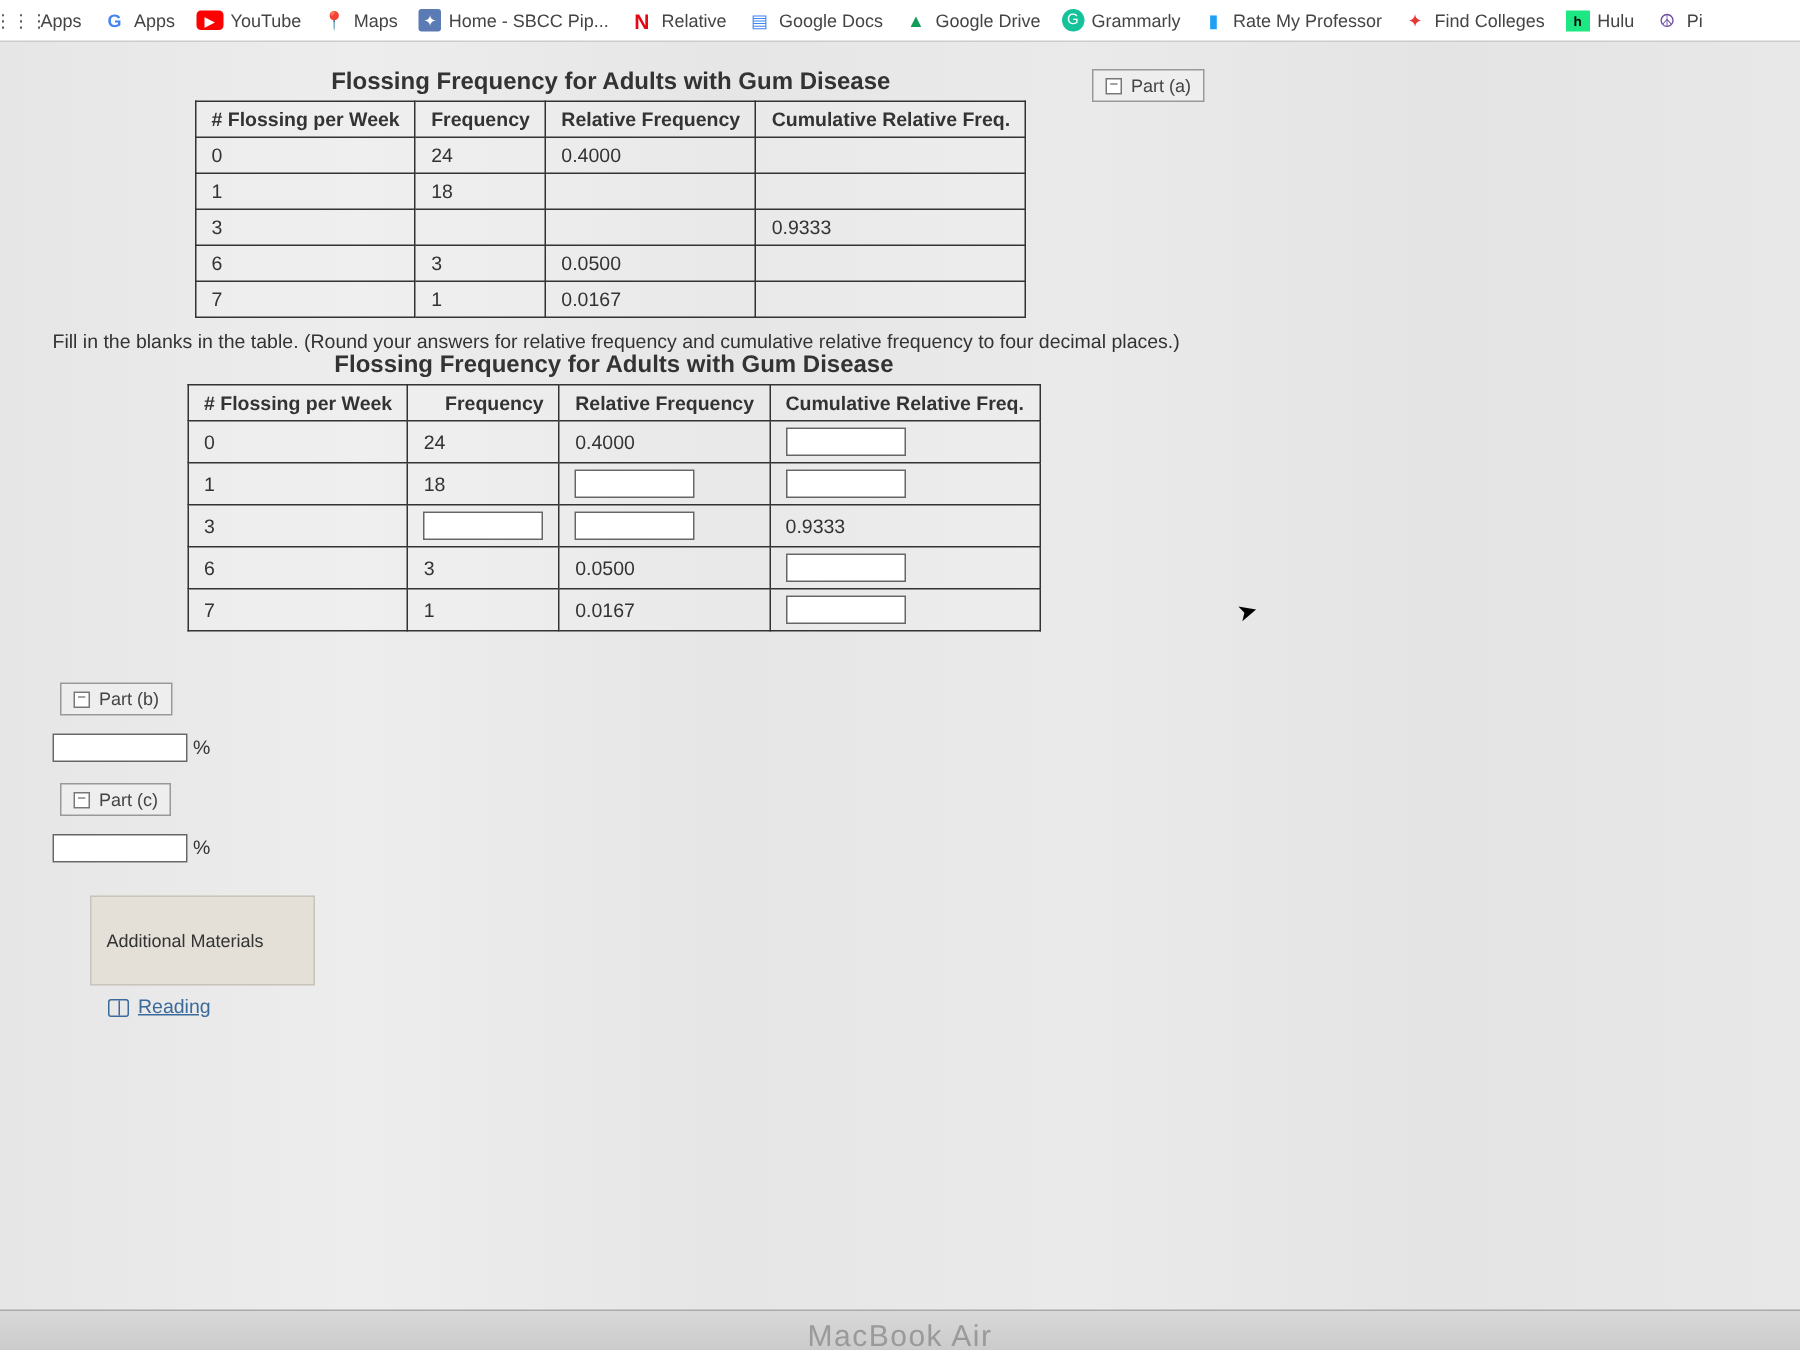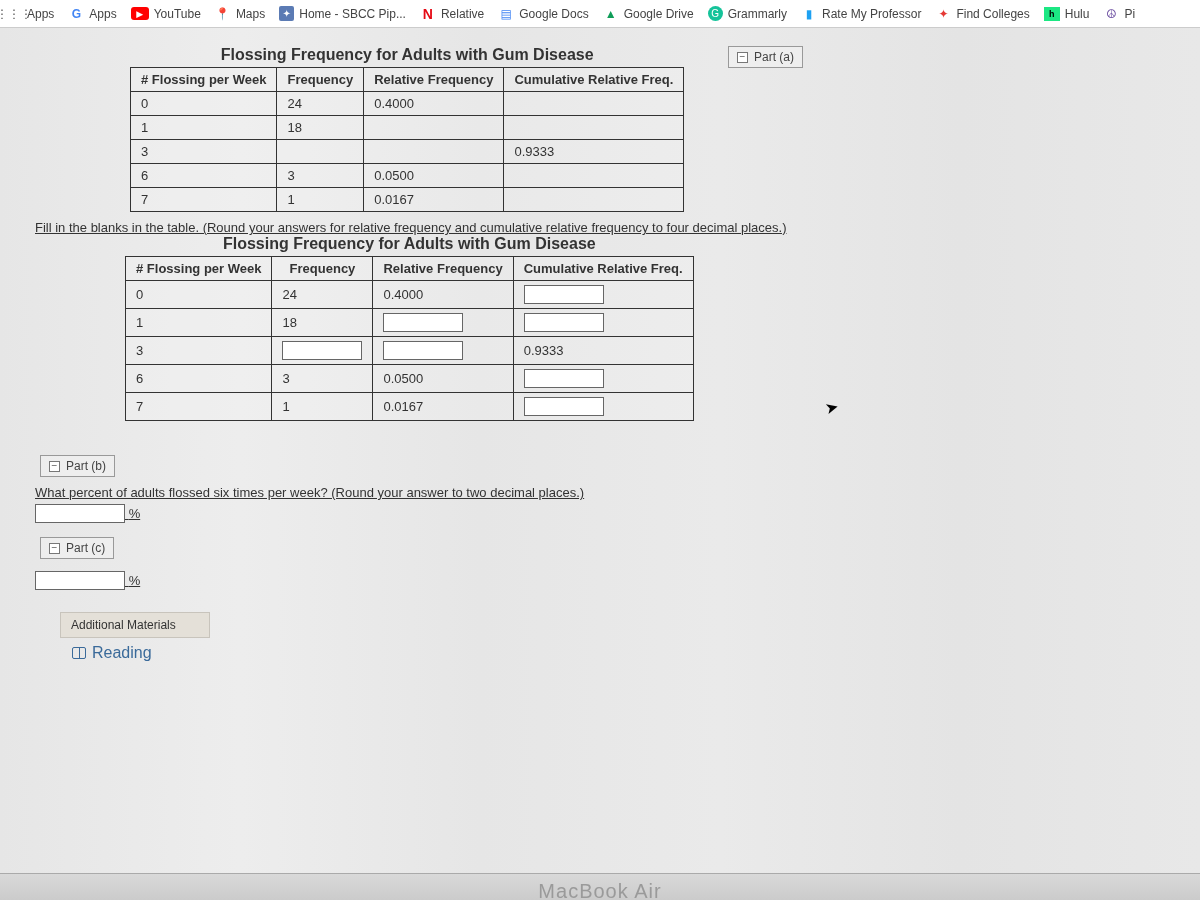--- a/index.html
+++ b/index.html
@@ -31,39 +31,39 @@
     background: linear-gradient(90deg, #e6e6e6 0%, #ededed 20%, #e6e6e6 40%, #eaeaea 60%, #e4e4e4 80%, #e8e8e8 100%);
     height: 100%;
     padding: 8px 10px 0 0;
     position: relative;
   }
   .problem-text { font-size: 14px; color: #222; padding: 6px 0 14px 18px; }
   .table-block { display: inline-block; margin-left: 130px; }
   .table-caption { text-align: center; font-weight: bold; font-size: 16px; margin-bottom: 3px; }
   table { border-collapse: collapse; background: rgba(255,255,255,0.15); }
   th, td { border: 1px solid #333; padding: 4px 10px; font-size: 13px; }
-  th { font-weight: bold; text-align: center; }
+  th { font-weight: bold; text-align: right; }
   td { min-width: 80px; height: 24px; }
   .part-label {
     display: inline-flex; align-items: center; gap: 6px;
     border: 1px solid #999; background: rgba(255,255,255,0.25);
     padding: 3px 8px; font-size: 12px; margin: 10px 0 0 40px;
     color: #444;
   }
   .minus-box { width: 11px; height: 11px; border: 1px solid #777; display: inline-flex; align-items: center; justify-content: center; font-size: 10px; line-height: 1; color: #555; background: #fff; }
-  .part-body { padding: 8px 0 4px 35px; font-size: 13px; color: #333; text-decoration: underline; }
+  .part-body { padding: 8px 0 4px 35px; font-size: 13px; color: #333; }
   .answer-input {
     border: 1px solid #666; background: #fff; width: 80px; height: 19px;
     font-size: 12px; padding: 1px 3px; color: #333;
   }
   .small-input { width: 90px; height: 19px; border: 1px solid #666; background:#fff; padding:1px 3px; font-size:12px; display:inline-block; }
   .table2-block { display: inline-block; margin-left: 90px; }
   .am-block { margin: 18px 0 0 60px; }
-  .am-head { background: #e4e0d8; border: 1px solid #c8c4bc; padding: 5px 10px; font-size: 12px; display:inline-block; width: 150px; }
-  .reading { padding: 6px 0 0 12px; font-size: 16px; color: #3a6a9a; display:flex; align-items:center; gap:6px; cursor:pointer; }
+  .am-head { background: #e4e0d8; border: 1px solid #c8c4bc; padding: 22px 10px; font-size: 12px; display:inline-block; width: 150px; }
+  .reading { padding: 6px 0 0 12px; font-size: 13px; color: #3a6a9a; display:flex; align-items:flex-end; gap:6px; cursor:pointer;text-decoration:underline; }
   .book-icon { width:14px; height:12px; border:1px solid #3a6a9a; border-radius:2px; display:inline-block; position:relative; }
   .book-icon::after { content:""; position:absolute; left:50%; top:0; bottom:0; width:1px; background:#3a6a9a; }
   .macbook {
     position: absolute; left: 0; right: 0; bottom: 0; height: 55px;
     background: linear-gradient(#d9d9d9, #bcbcbc);
     display:flex; align-items:flex-start; justify-content:center;
     padding-top: 6px; color: #9a9a9a; font-size: 20px; letter-spacing: 1px;
     border-top: 1px solid #aaa;
   }
   .cursor-arrow {
@@ -235,21 +235,20 @@
     </div>
   </div>
 
   <div style="height:20px"></div>
 
   <div class="part-label">
     <span class="minus-box">−</span>
     <span>Part (b)</span>
   </div>
   <div class="part-body">
-    <div>What percent of adults flossed six times per week? (Round your answer to two decimal places.)</div>
     <div style="margin-top:4px">
       <input class="small-input" style="">
       <span>%</span>
     </div>
   </div>
 
   <div class="part-label">
     <span class="minus-box">−</span>
     <span>Part (c)</span>
   </div>

